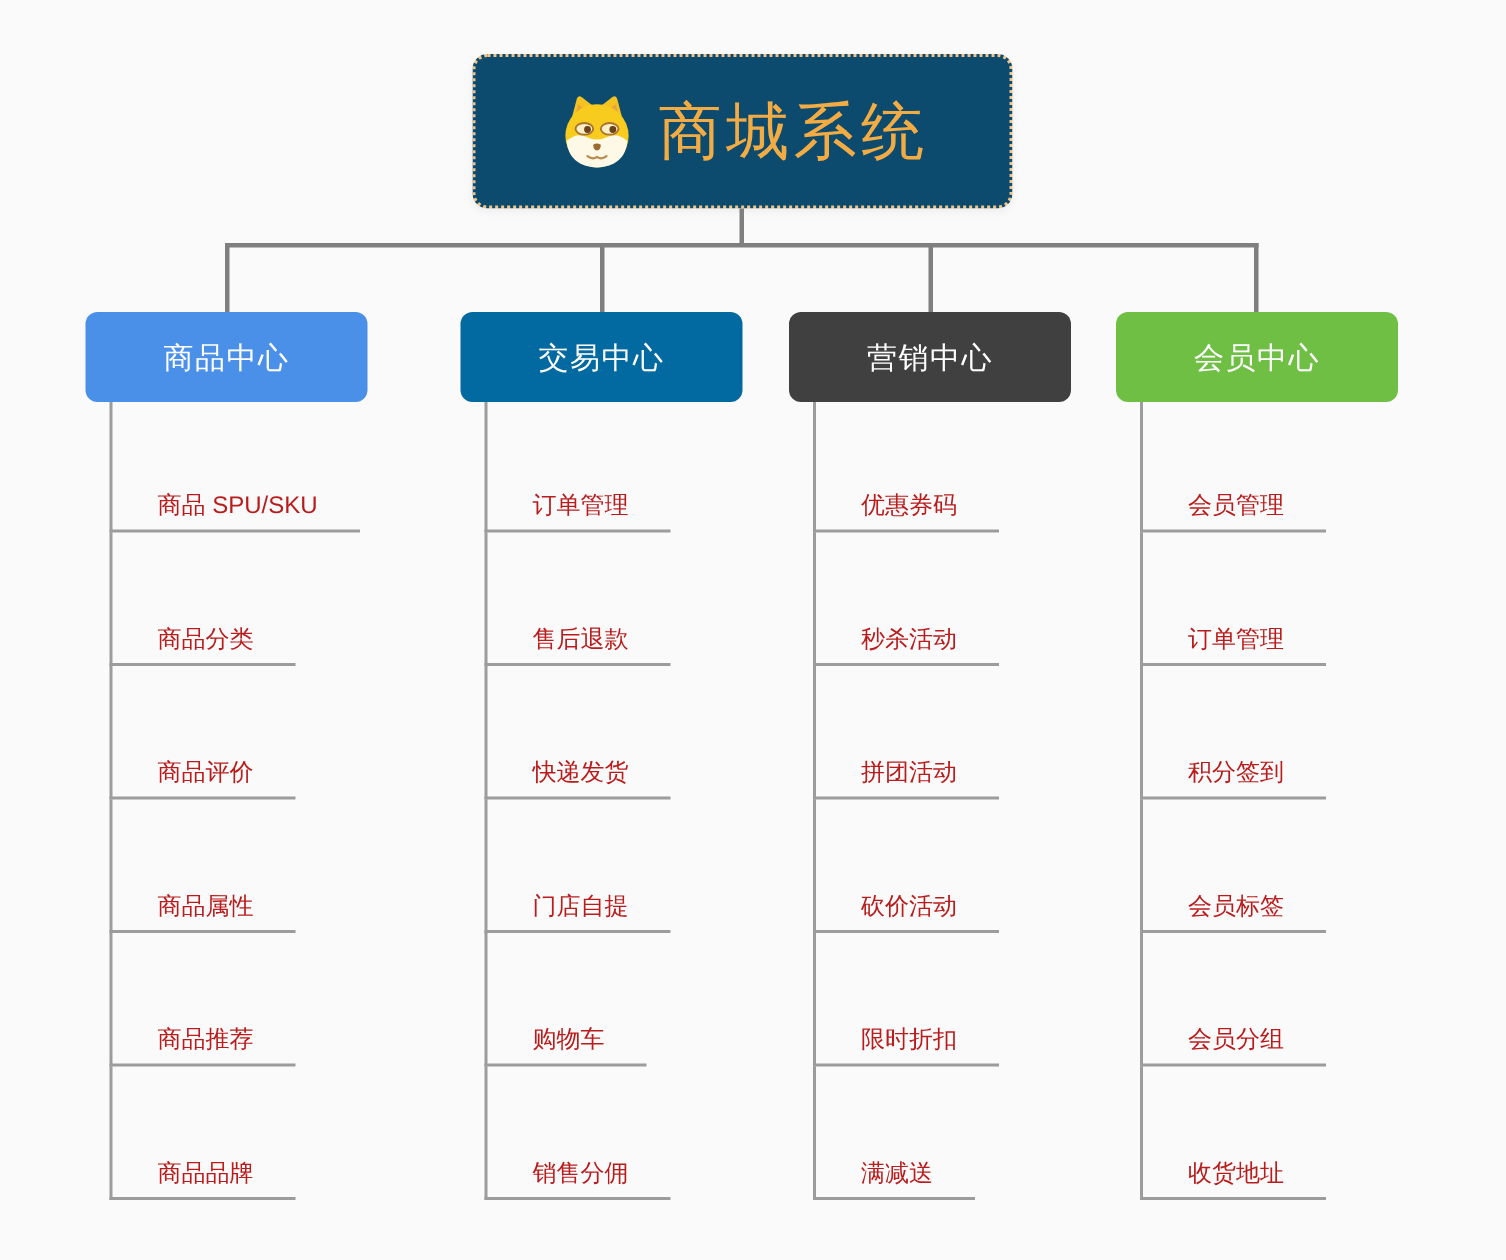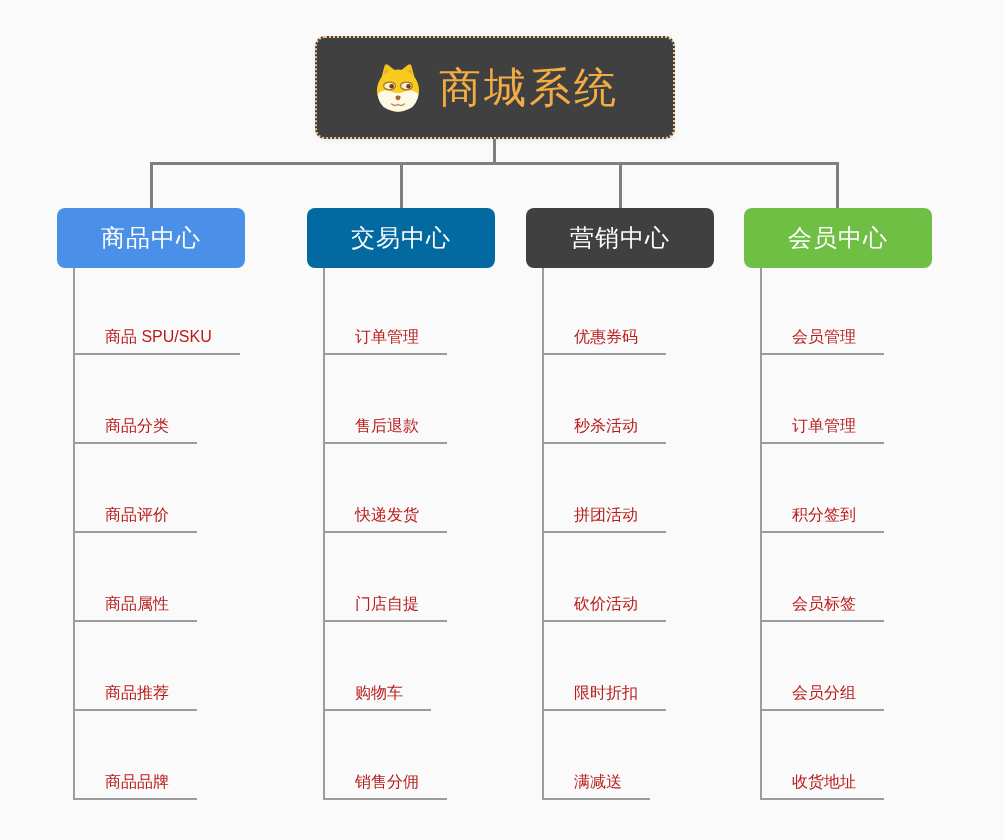--- a/index.html
+++ b/index.html
@@ -11,21 +11,21 @@
     position:relative;
     width:1004px;height:840px;
     background:#fafafa;
     overflow:hidden;
   }
 
   
   .root-node{
     position:absolute;left:315px;top:36px;
     width:360px;height:103px;
-    background:#404040;
+    background:#0c4a6e;
     border:2px dotted #f2c488;
     border-radius:10px;
     box-sizing:border-box;
     display:flex;align-items:center;justify-content:center;gap:14px;
     box-shadow:0 2px 6px rgba(0,0,0,0.05);
     cursor:pointer;
   }
   .root-label{
     font-size:42px;
     letter-spacing:3px;
@@ -47,21 +47,21 @@
   .branch{position:absolute;top:208px;}
   .branch-0{left:57px;}
   .branch-1{left:307px;}
   .branch-2{left:526px;}
   .branch-3{left:744px;}
 
   .branch-box{
     width:188px;height:60px;
     border-radius:8px;
     color:#ffffff;
-    font-size:24px;letter-spacing:1px;
+    font-size:20px;letter-spacing:1px;
     display:flex;align-items:center;justify-content:center;
     white-space:nowrap;
     cursor:pointer;
   }
   .children{margin-left:16px;}
   .leaf{
     height:89px;
     box-sizing:border-box;
     display:flex;align-items:flex-end;
     border-left:2px solid #9c9c9c;

